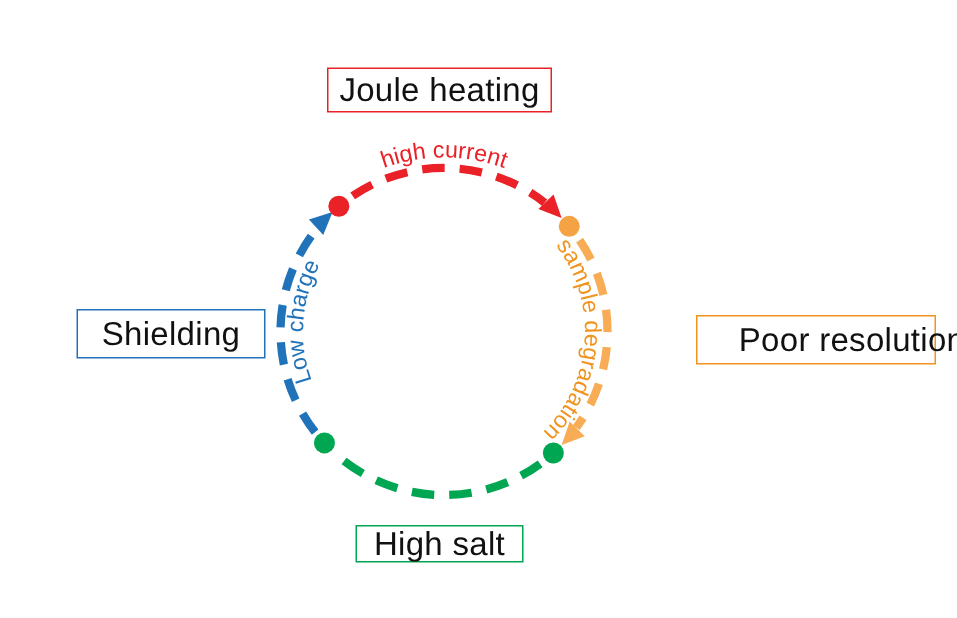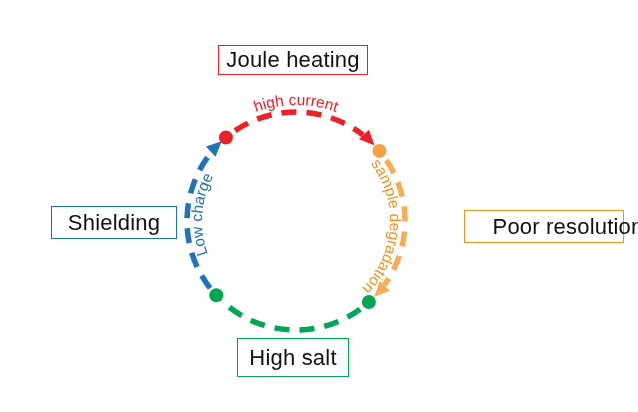--- a/index.html
+++ b/index.html
@@ -84,21 +84,21 @@
   </svg>
 
   <div class="node-box red" style="left:218px; top:45px; width:150px; height:30px;">
     <span>Joule heating</span>
   </div>
 
   <div class="node-box orange" style="left:464px; top:210px; width:160px; height:33px;padding-left:48px;">
     <span>Poor resolution</span>
   </div>
 
-  <div class="node-box green" style="left:237px; top:338px; width:112px; height:39px;">
+  <div class="node-box green" style="left:237px; top:350px; width:112px; height:25px;">
     <span>High salt</span>
   </div>
 
   <div class="node-box blue" style="left:19px; top:206px; width:126px; height:33px;margin-left:32px;">
     <span>Shielding</span>
   </div>
 
 </div>
 
 </body></html>

